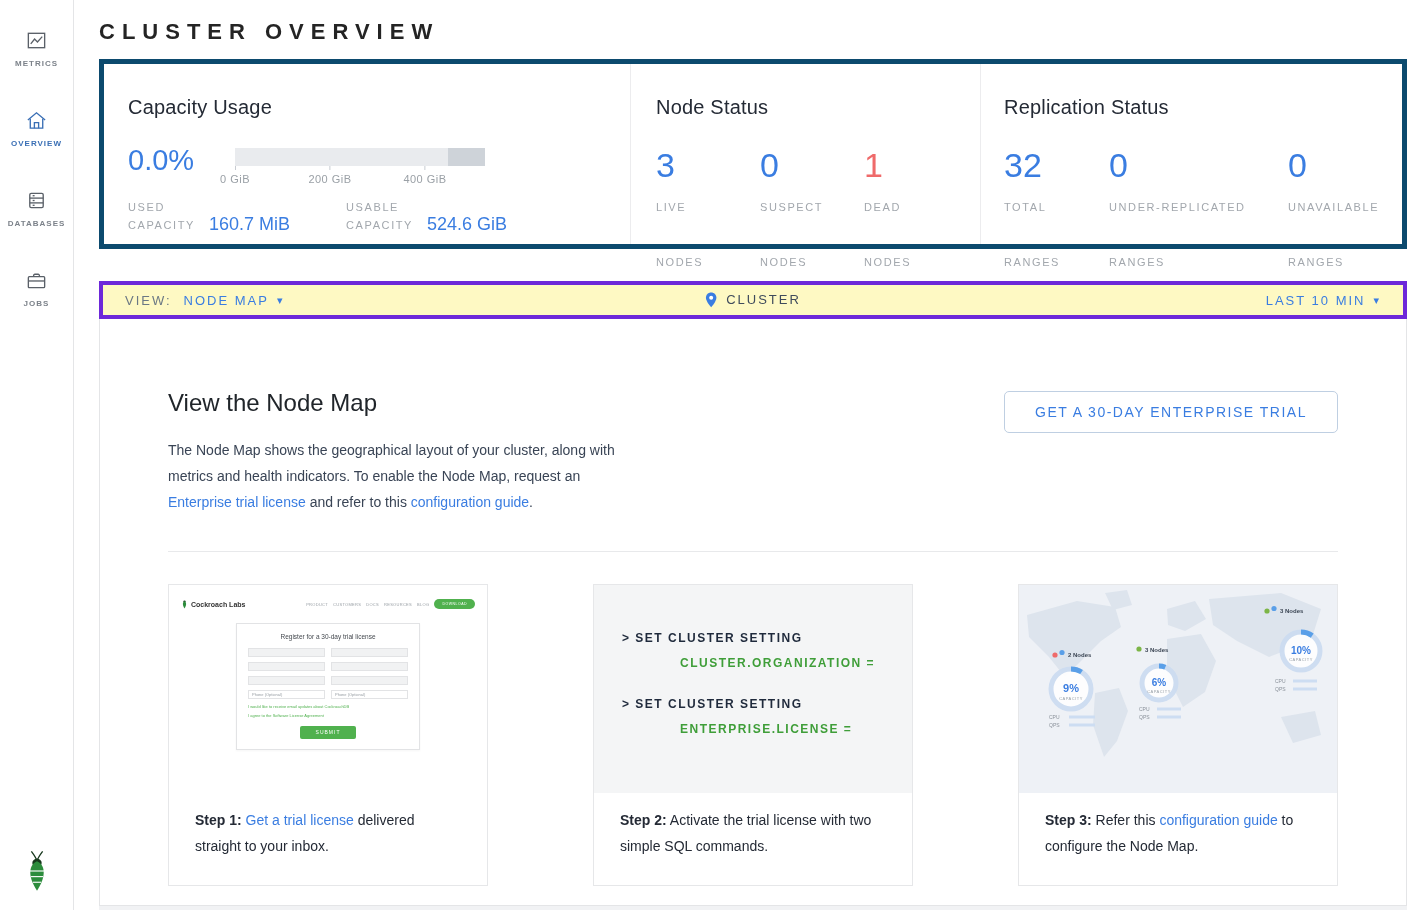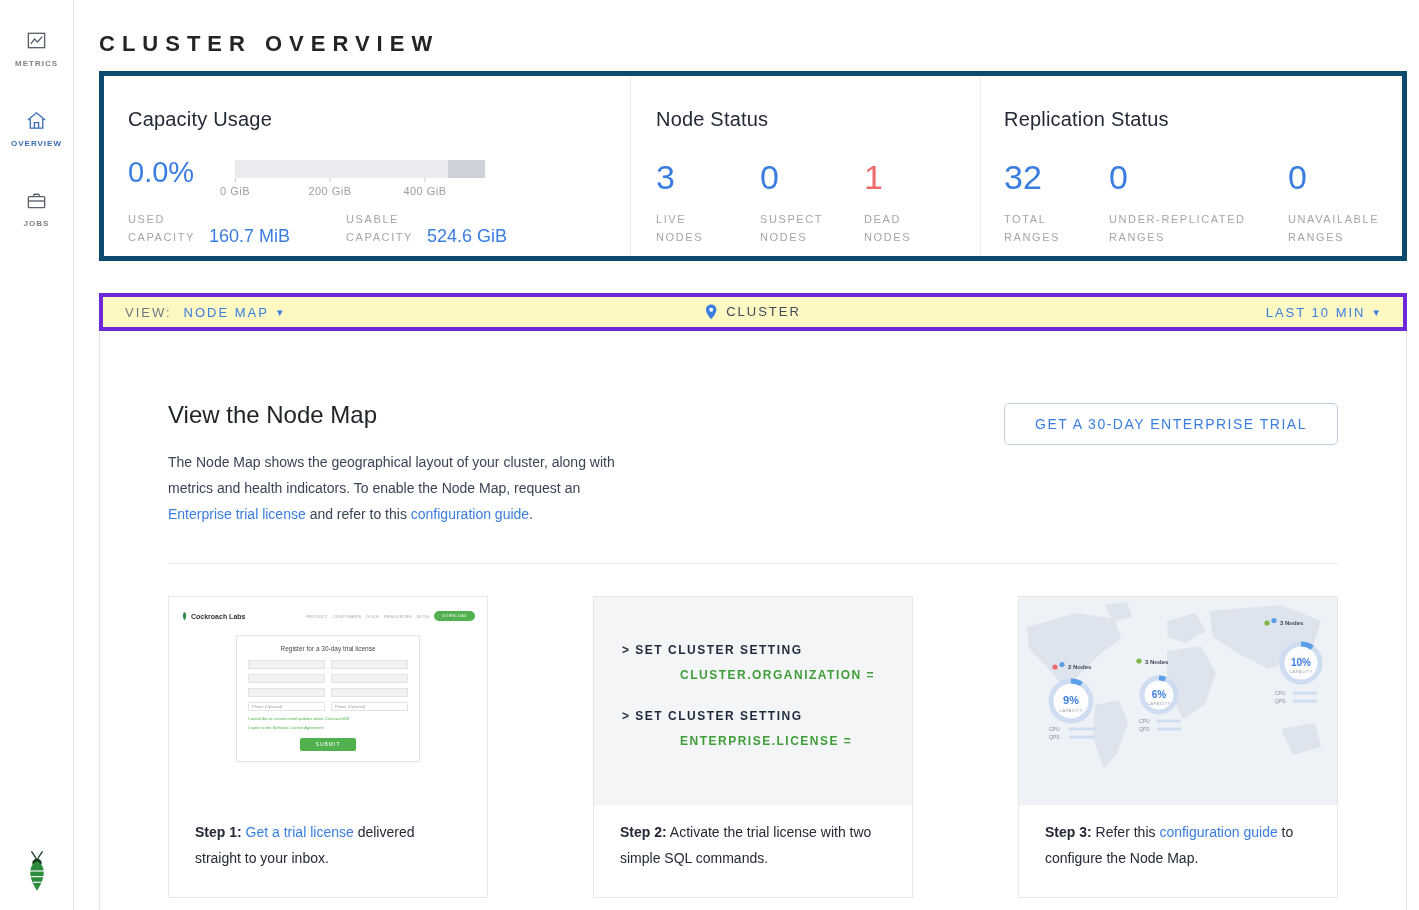--- a/index.html
+++ b/index.html
@@ -22,21 +22,21 @@
     height:80px; display:flex; flex-direction:column; align-items:center;
     justify-content:center; gap:7px; cursor:pointer;
   }
   .nav-item svg { width:23px; height:23px; stroke:#5a6068; fill:none; stroke-width:1.4; }
   .nav-label { font-size:8px; letter-spacing:1px; color:#7c828a; font-weight:700; }
   .nav-item.active svg { stroke:#3a6fb5; }
   .nav-item.active .nav-label { color:#3a6fb5; }
   .sidebar-logo { position:absolute; bottom:12px; left:50%; transform:translateX(-50%); }
 
   
-  .content { flex:1; padding:16px 12px 0 25px; background:#fff; position:relative; }
+  .content { flex:1; padding:4px 12px 0 25px; background:#fff; position:relative; }
   .page-header { height:55px; display:flex; align-items:center; }
   .page-title {
     font-size:22px; font-weight:700; letter-spacing:7px; color:#242424; margin:0;
   }
 
   
   .summary-card {
     border:5px solid #0c4a6e; background:#fff; height:190px; display:flex;
   }
   .sec { padding:22px 0 0 24px; }
@@ -57,21 +57,21 @@
   .cap-details { display:flex; margin-top:8px; }
   .mini-label { display:flex; flex-direction:column; font-size:11px; letter-spacing:1.6px;
                 color:#a2a7ad; line-height:18px; font-weight:400; }
   .cap-group { display:flex; align-items:flex-end; }
   .cap-group .value { font-size:18px; color:#3a7de1; margin-left:14px; margin-bottom:-1px; }
   .cap-group.second { margin-left:56px; }
 
   .stats { display:flex; margin-top:28px; }
   .stat .num { font-size:34px; line-height:36px; color:#3a7de1; font-weight:400; }
   .stat.danger .num { color:#ef6a6a; }
-  .stat .mini-label { margin-top:15px; }
+  .stat .mini-label { margin-top:15px;gap:37px; }
   .sec-nodes .stat { width:104px; }
   .sec-repl .stat-0 { width:105px; }
   .sec-repl .stat-1 { width:179px; }
 
   
   .view-bar {
     margin-top:32px; height:38px; border:4px solid #6d28d9; background:#fef9c3;
     display:flex; align-items:center; padding:0 22px; position:relative;
     font-size:13px; letter-spacing:2px;
   }
@@ -145,20 +145,31 @@
         </svg>
         <span class="nav-label">METRICS</span>
       </div>
       <div class="nav-item active">
         <svg viewBox="0 0 24 24">
           <path d="M3 11.5 L12 4 L21 11.5"></path>
           <path d="M5.5 10.2 V20 H18.5 V10.2"></path>
           <path d="M9.8 20 V14.2 H14.2 V20"></path>
         </svg>
         <span class="nav-label">OVERVIEW</span>
+      </div>
+      <div class="nav-item">
+        <svg viewBox="0 0 24 24">
+          <rect x="5" y="4.5" width="14" height="15" rx="1.5"></rect>
+          <line x1="5" y1="9.5" x2="19" y2="9.5"></line>
+          <line x1="5" y1="14.5" x2="19" y2="14.5"></line>
+          <line x1="8" y1="7" x2="10" y2="7"></line>
+          <line x1="8" y1="12" x2="10" y2="12"></line>
+          <line x1="8" y1="17" x2="10" y2="17"></line>
+        </svg>
+        <span class="nav-label">DATABASES</span>
       </div>
       <div class="nav-item">
         <svg viewBox="0 0 24 24">
           <rect x="3.5" y="8" width="17" height="11.5" rx="1"></rect>
           <path d="M9 8 V6.8 a1.3 1.3 0 0 1 1.3 -1.3 h3.4 a1.3 1.3 0 0 1 1.3 1.3 V8"></path>
           <line x1="3.5" y1="12.5" x2="20.5" y2="12.5"></line>
         </svg>
         <span class="nav-label">JOBS</span>
       </div>
     </nav>

